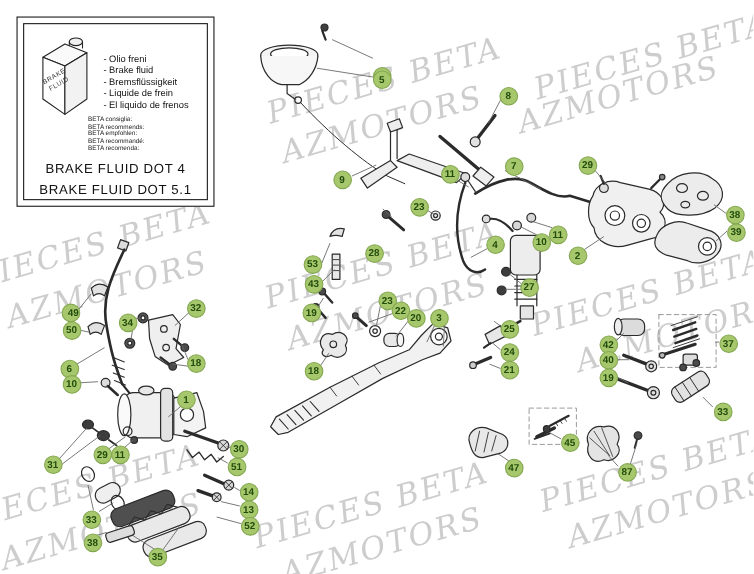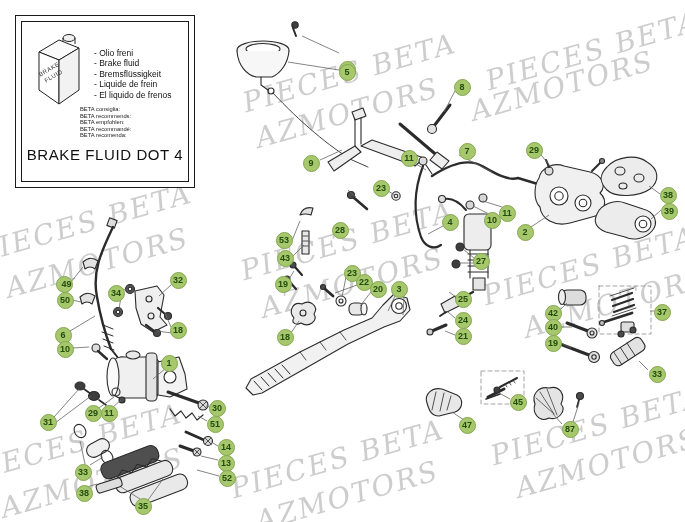--- a/index.html
+++ b/index.html
@@ -13,21 +13,21 @@
            text-align:center;z-index:5;}
   .infobox{position:absolute;left:15px;top:15px;width:180px;height:173px;
            border:1.5px solid #1a1a1a;padding:5px;box-sizing:border-box;z-index:4;
            background:#fff;}
   .infobox-inner{position:relative;width:100%;height:100%;border:1px solid #1a1a1a;
            box-sizing:border-box;}
   .fluid-list{position:absolute;left:72px;top:26px;font-size:8.5px;line-height:10.4px;
            color:#111;white-space:nowrap;}
   .beta-list{position:absolute;left:58px;top:84px;font-size:5.8px;line-height:6.6px;
            color:#222;white-space:nowrap;}
-  .dotline{position:absolute;left:0;right:0;text-align:center;font-size:15px;
+  .dotline{position:absolute;left:0;right:0;text-align:center;font-size:12px;
            letter-spacing:.6px;color:#111;}
   .dot4{top:124px;} .dot51{top:143px;}
   .bottle{position:absolute;left:4px;top:6px;}
 </style>
 </head>
 <body>
 
 <div class="stage">
 
   <svg width="685" height="522" viewBox="0 0 685 522" style="position:absolute;left:0;top:0;">
@@ -372,20 +372,21 @@
         <div>- El liquido de frenos</div>
       </div>
       <div class="beta-list">
         <div>BETA consiglia:</div>
         <div>BETA recommends:</div>
         <div>BETA empfohlen:</div>
         <div>BETA recommandé:</div>
         <div>BETA recomenda:</div>
       </div>
       <div class="dotline dot4">BRAKE FLUID DOT 4</div>
+      <div class="dotline dot51">BRAKE FLUID DOT 5.1</div>
     </div>
   </div>
 
   <div id="callout-layer">
       <div class="callout" style="left: 338.5px; top: 48.5px; margin-top: 12px;">44</div>
       <div class="callout" style="left: 338.5px; top: 63.5px;">5</div>
       <div class="callout" style="left: 453.5px; top: 78.5px;">8</div>
       <div class="callout" style="left: 302.5px; top: 154.5px;">9</div>
       <div class="callout" style="left: 525.5px; top: 141.5px;">29</div>
       <div class="callout" style="left: 458.5px; top: 142.5px;">7</div>

